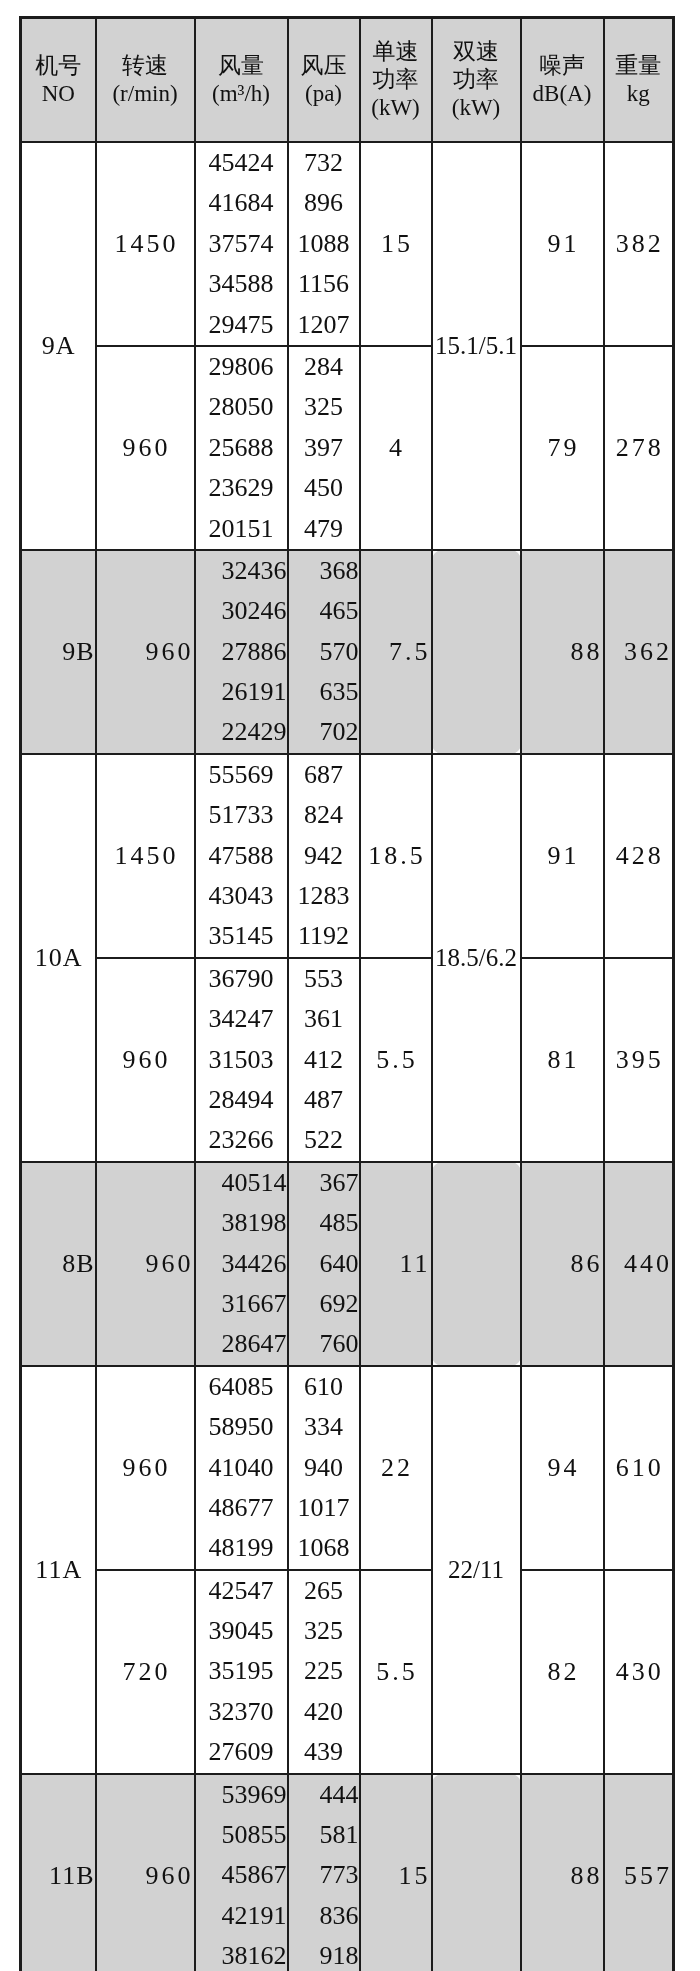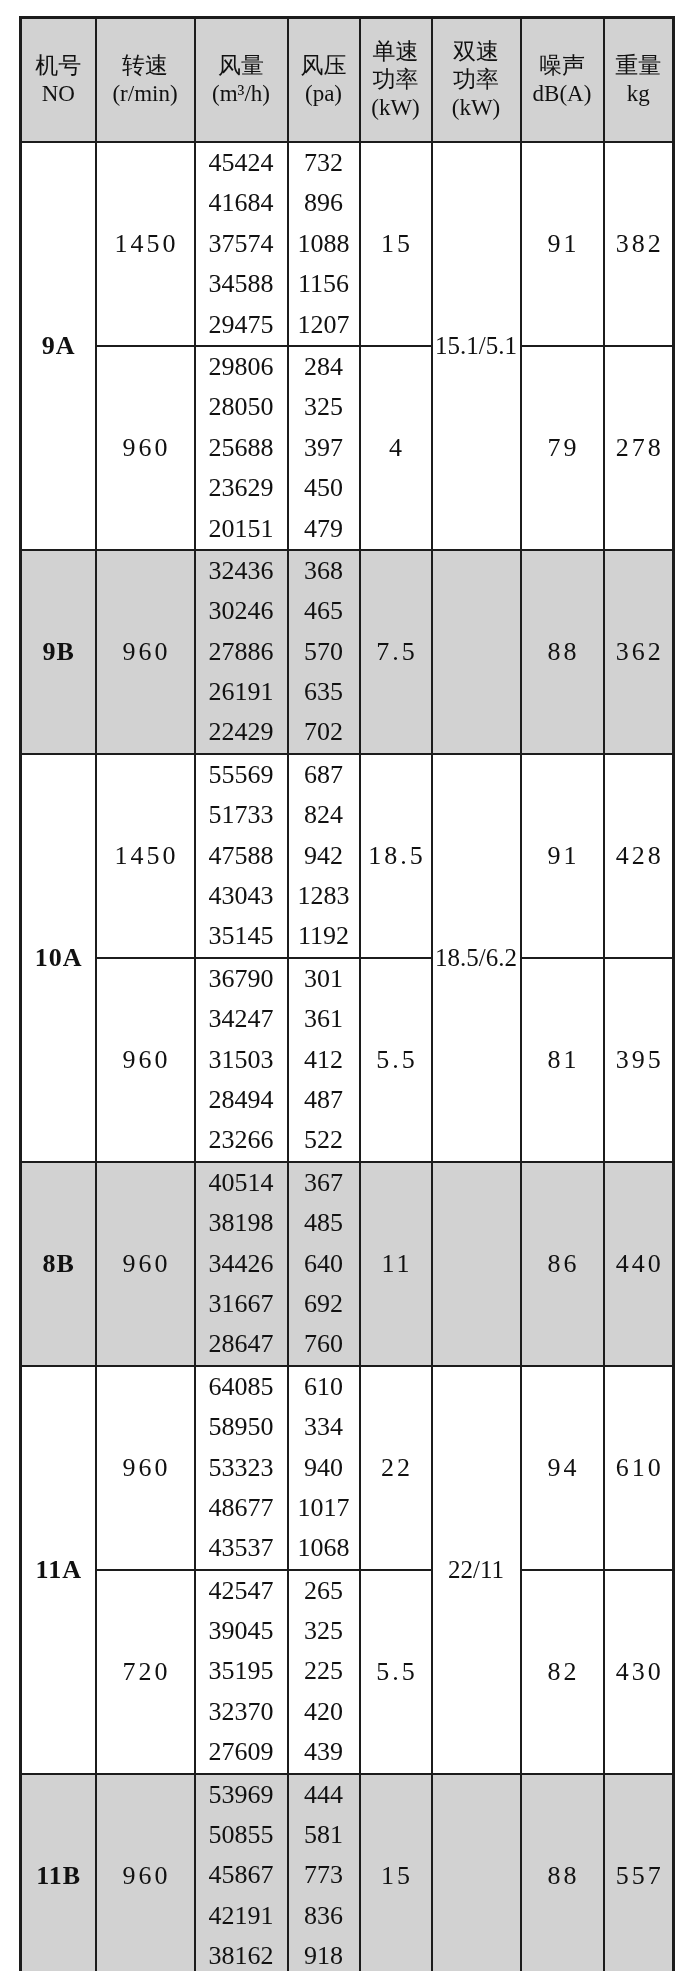--- a/index.html
+++ b/index.html
@@ -18,26 +18,26 @@
   }
   
   col.c0{width:75px}col.c1{width:99px}col.c2{width:93px}col.c3{width:72px}
   col.c4{width:72px}col.c5{width:89px}col.c6{width:83px}col.c7{width:70px}
   
   thead th{background:#d2d2d2;height:122px;font-weight:normal;}
   .hline{font-size:23px;line-height:28px;}
   
   tr.block-row{height:202px;}
   td.cell{font-size:26px;background:#ffffff;}
-  tr.shaded td{background:#d2d2d2;}
+  tr.shaded td{background:#d2d2d2;text-align:right;}
   td.stack{vertical-align:middle;}
   .vline{height:40.4px;line-height:40.4px;font-size:26px;}
   td.spaced{letter-spacing:3px;text-indent:3px;}
-  td.model{letter-spacing:1px;text-indent:1px;font-weight:bold;}
-  td.dual{font-size:25px;}
+  td.model{letter-spacing:1px;text-indent:1px;}
+  td.dual{font-size:25px;border-radius:10px;}
 </style>
 </head>
 <body>
 
 <div class="page">
   <table class="spec-table">
     <colgroup>
       <col class="c0">
         <col class="c1">
         <col class="c2">
@@ -175,21 +175,21 @@
         <tr class="block-row">
           <td class="cell spaced">960</td>
           <td class="cell stack">
             <div class="vline">36790</div>
             <div class="vline">34247</div>
             <div class="vline">31503</div>
             <div class="vline">28494</div>
             <div class="vline">23266</div>
           </td>
           <td class="cell stack">
-            <div class="vline">301</div>
+            <div class="vline">553</div>
             <div class="vline">361</div>
             <div class="vline">412</div>
             <div class="vline">487</div>
             <div class="vline">522</div>
           </td>
           <td class="cell spaced">5.5</td>
           <td class="cell spaced">81</td>
           <td class="cell spaced">395</td>
         </tr>
         <tr class="block-row shaded">
@@ -213,23 +213,23 @@
           <td class="cell dual" rowspan="1"></td>
           <td class="cell spaced">86</td>
           <td class="cell spaced">440</td>
         </tr>
         <tr class="block-row">
           <td class="cell model" rowspan="2">11A</td>
           <td class="cell spaced">960</td>
           <td class="cell stack">
             <div class="vline">64085</div>
             <div class="vline">58950</div>
-            <div class="vline">53323</div>
+            <div class="vline">41040</div>
             <div class="vline">48677</div>
-            <div class="vline">43537</div>
+            <div class="vline">48199</div>
           </td>
           <td class="cell stack">
             <div class="vline">610</div>
             <div class="vline">334</div>
             <div class="vline">940</div>
             <div class="vline">1017</div>
             <div class="vline">1068</div>
           </td>
           <td class="cell spaced">22</td>
           <td class="cell dual" rowspan="2">22/11</td>

